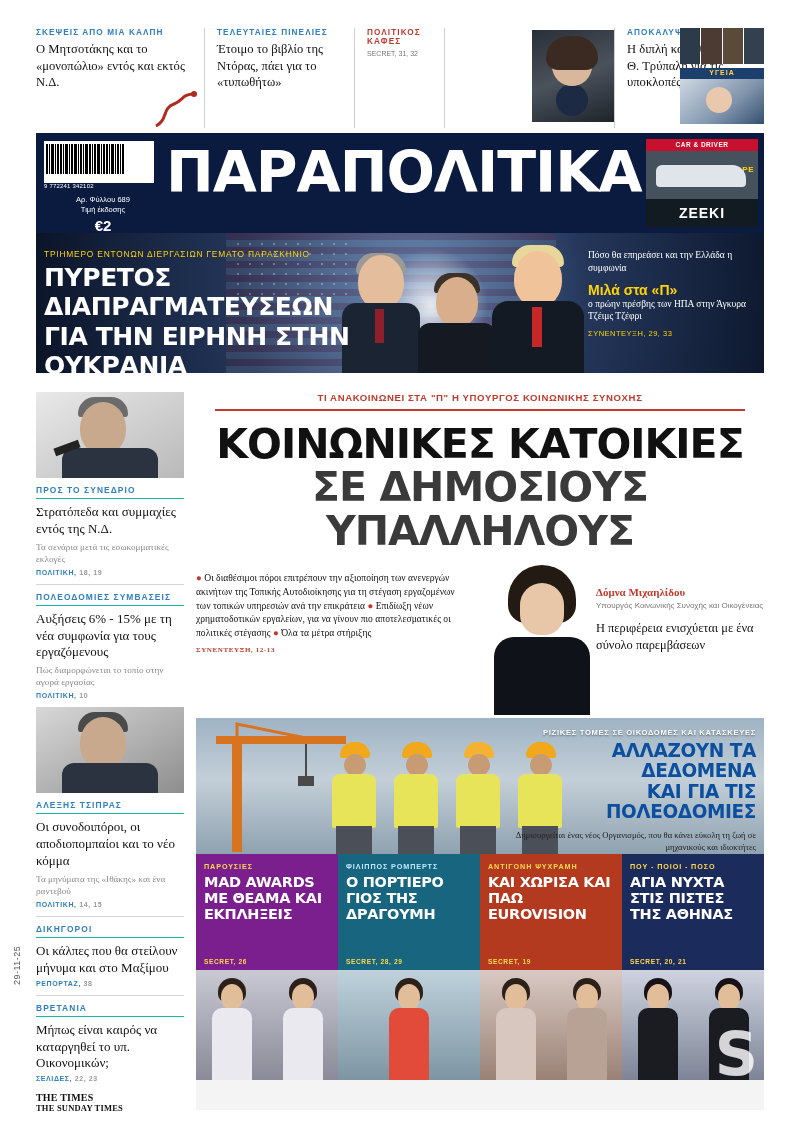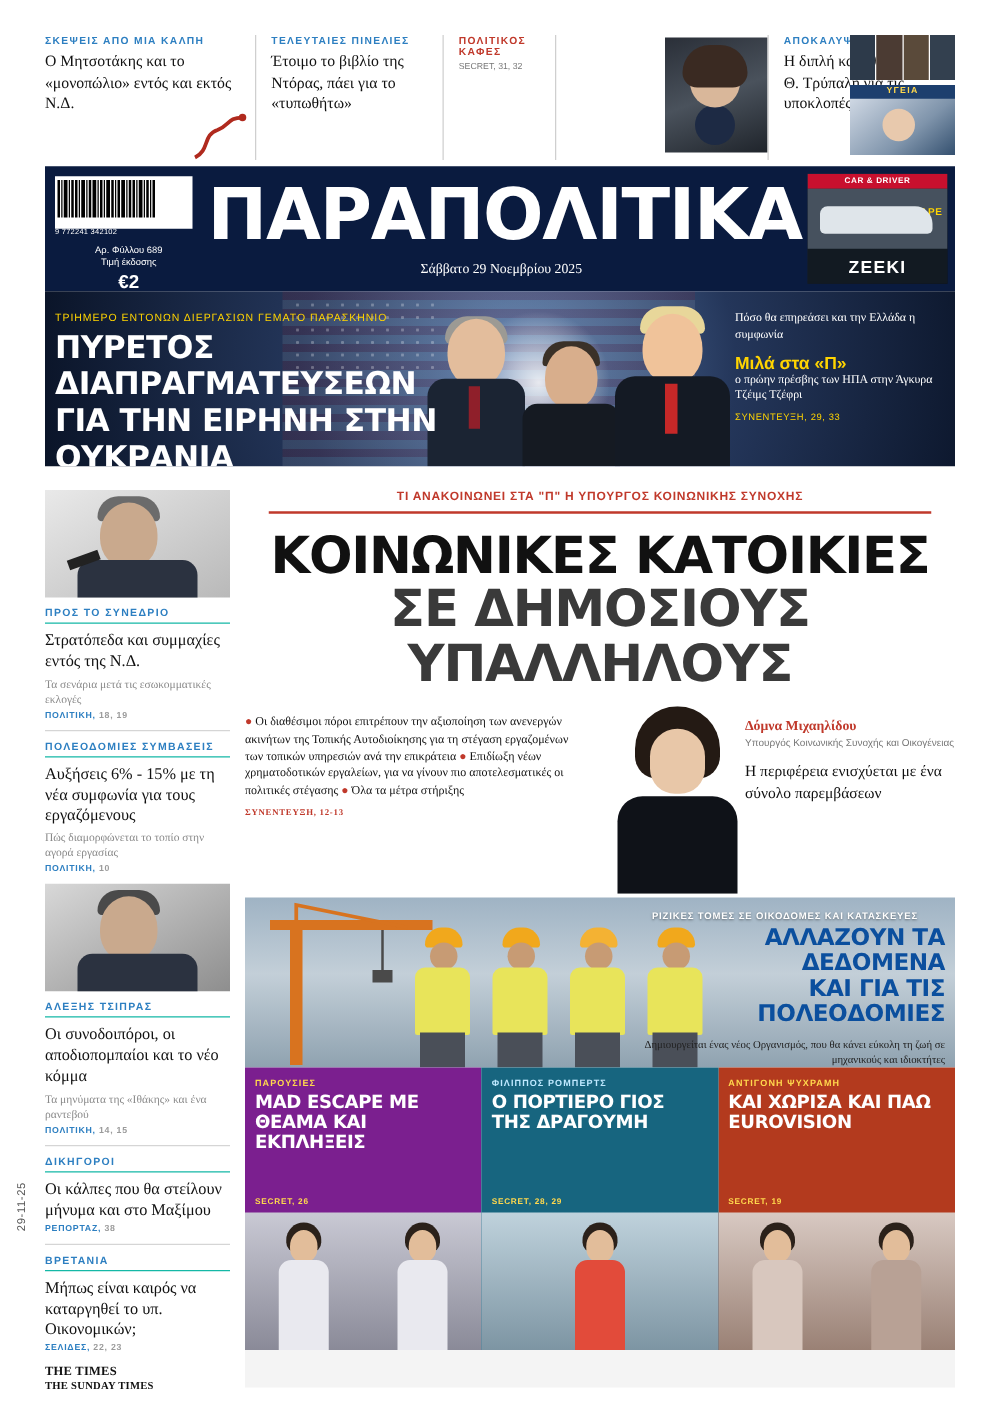--- a/index.html
+++ b/index.html
@@ -215,21 +215,21 @@
     font-family:"DejaVu Sans", sans-serif; font-weight:700; text-align:center;
     font-size:41px; line-height:1.06; color:#111; margin-top:12px; letter-spacing:-1px;
   }
   .main-headline .l2 { color:#3a3a3a; }
 
   .main-body { position:relative; margin-top:18px; height:140px; }
   .bullets { width:268px; font-family:"Liberation Serif", serif; font-size:9.6px;
     line-height:1.42; color:#111; }
   .bullets .dot { color:#c0392b; font-weight:700; }
   .bullets-page { font-size:7px; color:#c0392b; letter-spacing:0.6px; margin-top:7px; font-weight:700;}
-  .quote-box { position:absolute; right:0; top:4px; width:168px; }
+  .quote-box { position:absolute; right:0; top:15px; width:168px; }
   .quote-name { font-family:"Liberation Serif", serif; font-size:11px; color:#c0392b;
     font-weight:700; margin-bottom:3px;}
   .quote-role { font-size:8px; color:#777; line-height:1.35; margin-bottom:8px; }
   .quote-text { font-family:"Liberation Serif", serif; font-size:12.4px; line-height:1.32; color:#111;}
   .minister-photo {
     position:absolute; left:290px; top:-6px; width:112px; height:150px; overflow:hidden;
   }
   .minister-photo .mhair { position:absolute; left:22px; top:0px; width:68px; height:58px;
     border-radius:34px 34px 18px 18px; background:#241a14; }
   .minister-photo .mface { position:absolute; left:34px; top:18px; width:44px; height:52px;
@@ -250,21 +250,21 @@
     border-radius:15px 15px 3px 3px; background:#f1a81c; }
   .worker .hd { position:absolute; left:18px; top:12px; width:22px; height:22px;
     border-radius:50%; background:#c79b74; }
   .worker .vest { position:absolute; left:6px; top:32px; width:44px; height:54px;
     background:#e8e45a; border-radius:8px 8px 2px 2px; }
   .worker .pants { position:absolute; left:10px; top:84px; width:36px; height:28px; background:#4a4f58; }
   .worker.w2 .helmet { background:#f1a81c; }
   .worker.w3 .helmet { background:#f4b233; }
   .constr-right { position:absolute; right:8px; top:10px; width:256px; text-align:right; }
   .constr-kicker { font-size:7.6px; letter-spacing:0.7px; color:#ffffff; font-weight:700;
-    text-shadow:0 1px 2px rgba(0,0,0,.5); margin-bottom:4px;text-align:center;}
+    text-shadow:0 1px 2px rgba(0,0,0,.5); margin-bottom:4px;}
   .constr-title { font-family:"DejaVu Sans", sans-serif; font-weight:700; font-size:18.5px;
     line-height:1.1; color:#0b4f9e; letter-spacing:-0.4px;}
   .constr-sub { font-family:"Liberation Serif", serif; font-size:8.6px; line-height:1.35;
     color:#222; margin-top:8px; }
 
   
   .cards { position:absolute; left:196px; top:854px; width:568px; height:226px; display:flex; }
   .card { position:relative; flex:1; overflow:hidden; }
   .card.c1 { background:#7b1f8f; }
   .card.c2 { background:#17657f; }
@@ -379,21 +379,20 @@
         <i style="width:2px"></i>
     </div>
     <div class="barcode-num">9 772241 342102</div>
     <div class="issue-info">
       <span>Αρ. Φύλλου</span>
       <span>689</span><br>
       <span>Τιμή έκδοσης</span>
       <div class="issue-price">€2</div>
     </div>
     <div class="logo">ΠΑΡΑΠΟΛΙΤΙΚΑ</div>
-    <div class="logo-date">Σάββατο 29 Νοεμβρίου 2025</div>
     <div class="car-ad">
       <div class="car-ad-top">CAR &amp; DRIVER</div>
       <div class="car-ad-mid">
         <span class="car-ad-badge">ESCAPE</span>
       </div>
       <div class="car-ad-bottom">ZEEKI</div>
     </div>
   </div>
 
   <div class="hero">
@@ -568,21 +567,21 @@
       <div class="constr-title">ΚΑΙ ΓΙΑ ΤΙΣ ΠΟΛΕΟΔΟΜΙΕΣ</div>
       <div class="constr-sub">Δημιουργείται ένας νέος Οργανισμός, που θα κάνει εύκολη τη ζωή σε μηχανικούς και ιδιοκτήτες</div>
 
     </div>
   </div>
 
   <div class="cards">
 
     <div class="card c1">
       <div class="card-kicker">ΠΑΡΟΥΣΙΕΣ</div>
-      <div class="card-title">MAD ESCAPE ΜΕ ΘΕΑΜΑ ΚΑΙ ΕΚΠΛΗΞΕΙΣ</div>
+      <div class="card-title">MAD AWARDS ΜΕ ΘΕΑΜΑ ΚΑΙ ΕΚΠΛΗΞΕΙΣ</div>
       <div class="card-page">SECRET, 26</div>
       <div class="card-photo">
         <div class="cp-people">
           <div class="cp-person">
               <div class="hair"></div>
               <div class="h"></div>
               <div class="b"></div>
             </div>
           <div class="cp-person">
               <div class="hair"></div>
@@ -621,16 +620,36 @@
             </div>
           <div class="cp-person">
               <div class="hair"></div>
               <div class="h"></div>
               <div class="b" style="background:#b8a195"></div>
             </div>
         </div>
       </div>
     </div>
 
+    <div class="card c4">
+      <div class="card-kicker">ΠΟΥ - ΠΟΙΟΙ - ΠΟΣΟ</div>
+      <div class="card-title">ΑΓΙΑ ΝΥΧΤΑ ΣΤΙΣ ΠΙΣΤΕΣ ΤΗΣ ΑΘΗΝΑΣ</div>
+      <div class="card-page">SECRET, 20, 21</div>
+      <div class="card-photo">
+        <div class="cp-people">
+          <div class="cp-person">
+              <div class="hair"></div>
+              <div class="h"></div>
+              <div class="b"></div>
+            </div>
+          <div class="cp-person">
+              <div class="hair"></div>
+              <div class="h"></div>
+              <div class="b"></div>
+            </div>
+        </div>
+        <div class="big-s">S</div>
+      </div>
+    </div>
   </div>
 
   <div class="bottom-strip"></div>
 </div>
 
 </body></html>

